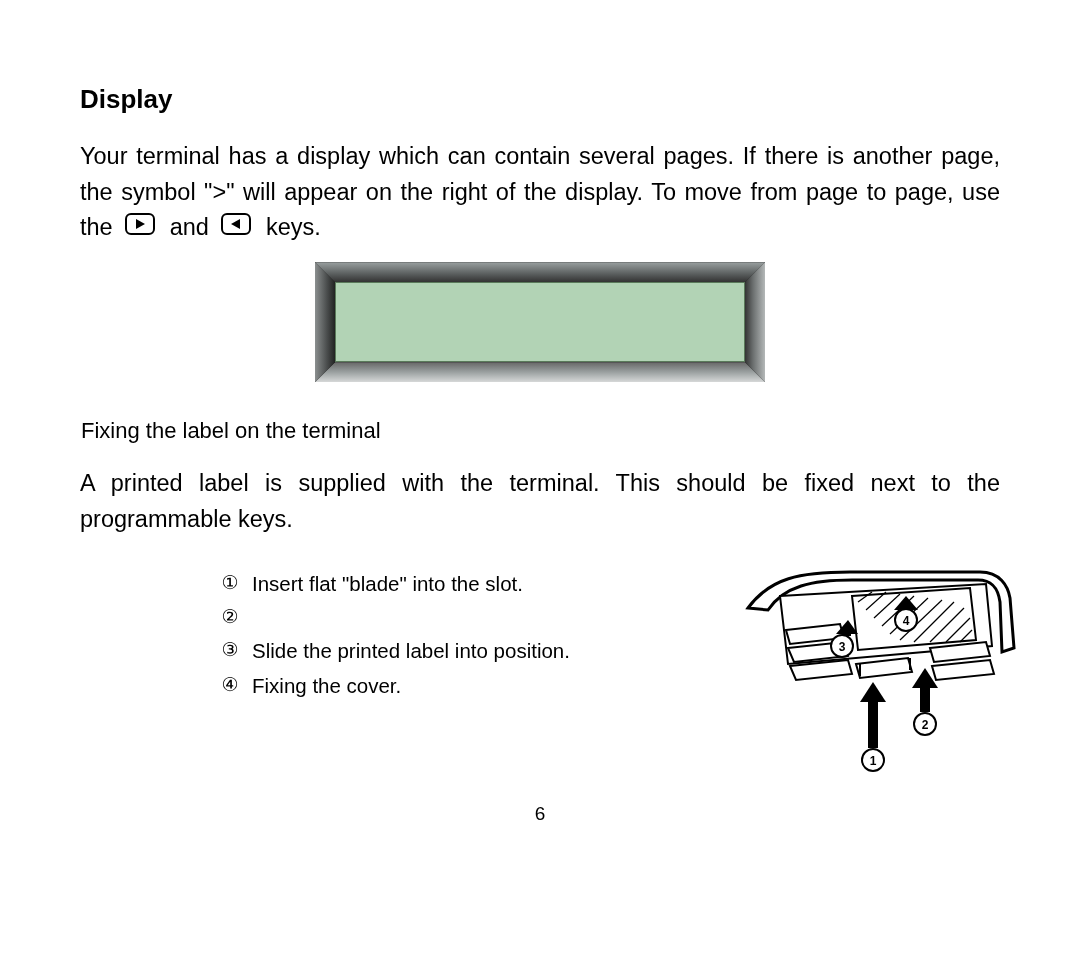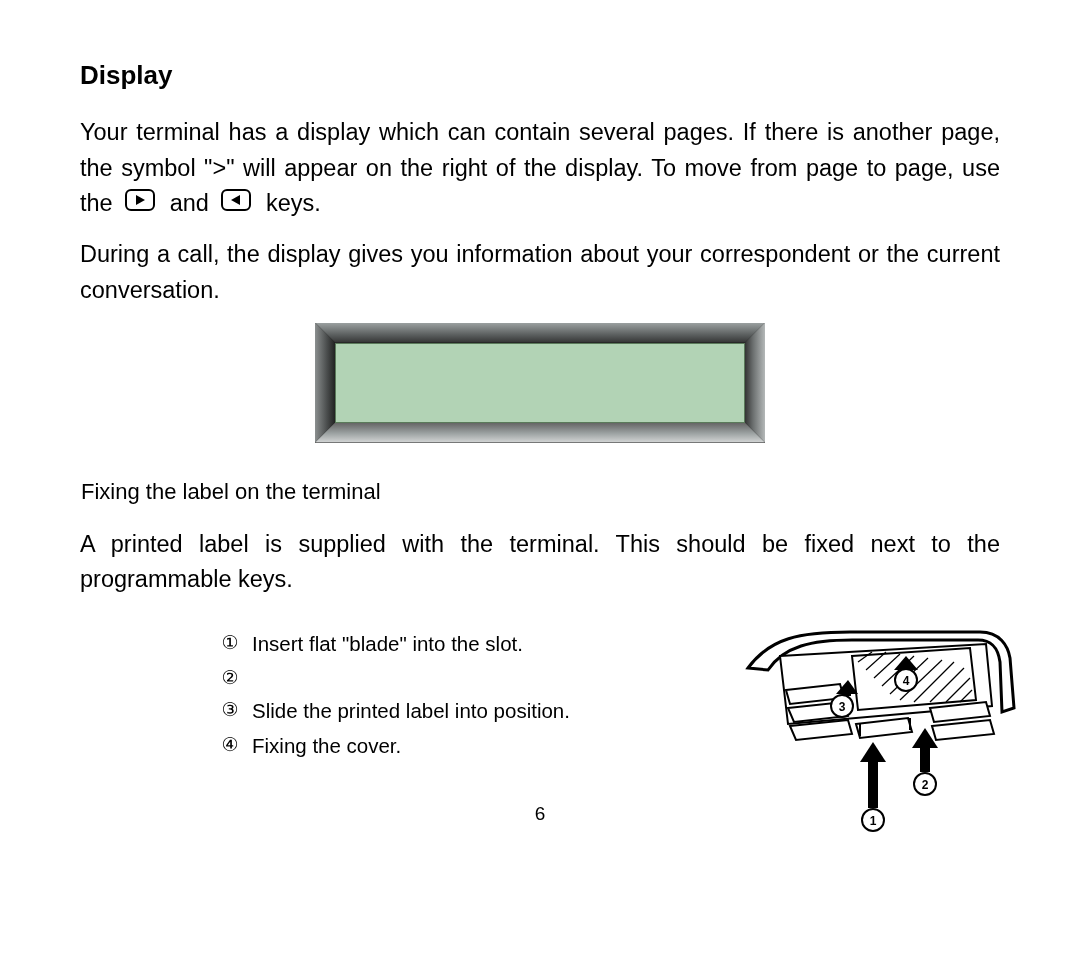--- a/index.html
+++ b/index.html
@@ -4,21 +4,21 @@
 <style>
   html, body {
     margin: 0;
     padding: 0;
     background: #ffffff;
   }
   .page {
     width: 1080px;
     height: 855px;
     box-sizing: border-box;
-    padding: 60px 80px 20px 80px;
+    padding: 84px 80px 20px 80px;
     font-family: Arial, Helvetica, sans-serif;
     color: #000;
     position: relative;
   }
   .heading {
     font-weight: bold;
     font-size: 26px;
     margin: 0 0 24px 0;
   }
   .body-text {
@@ -138,21 +138,20 @@
     <span class="key-icon">
       <svg width="30" height="22" viewBox="0 0 30 22">
         <rect x="1" y="1" width="28" height="20" rx="5" ry="5" fill="#fff" stroke="#000" stroke-width="2"></rect>
         <polygon points="19,6 10,11 19,16" fill="#000"></polygon>
       </svg>
     </span>
     <span>  keys.</span>
   </div>
 
 
-  <div class="body-text justify">During a call, the display gives you information about your correspondent or the current conversation.</div>
 
   <div class="display-wrap">
     <div class="display-outer">
       <div class="display-bevel-top"></div>
       <div class="display-bevel-bottom"></div>
       <div class="display-bevel-left"></div>
       <div class="display-bevel-right"></div>
       <div class="display-screen"></div>
     </div>
   </div>

